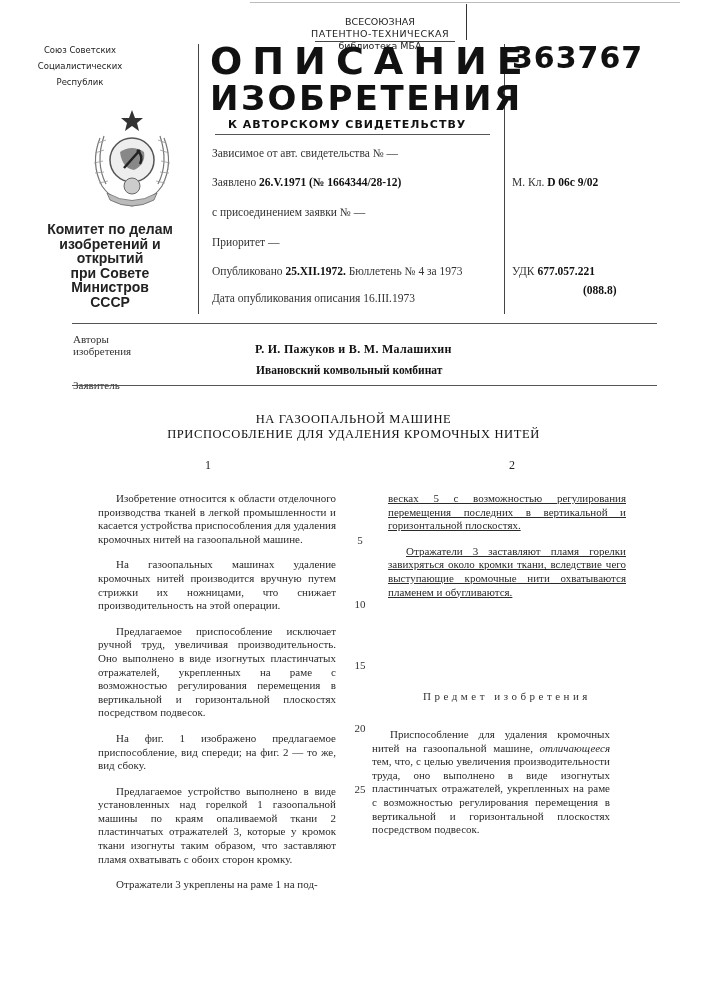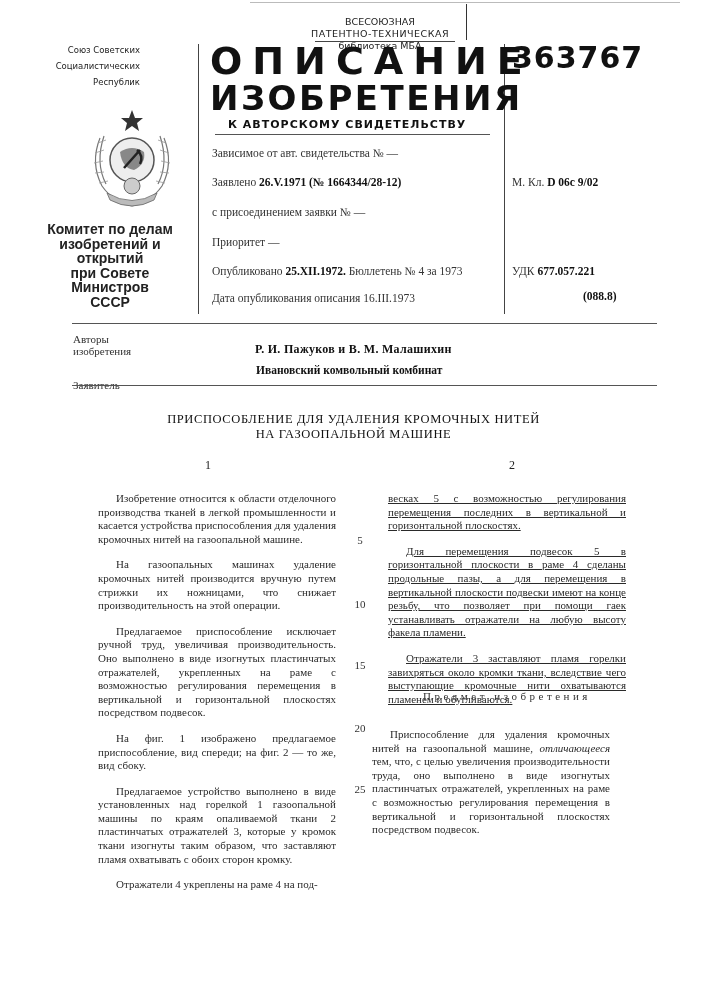--- a/index.html
+++ b/index.html
@@ -9,21 +9,21 @@
 
   
   .stamp { left:290px; top:0; width:180px; text-align:center; font-family:"DejaVu Sans", sans-serif;
            font-size:9.5px; line-height:12px; color:#222;margin-top:16px; }
   .stamp .l2 { letter-spacing:0.5px; }
   .stamp-bracket { left:460px; top:4px; width:6px; height:36px; border-right:1px solid #333; }
   .stamp-underline { left:315px; top:41px; width:140px; border-top:1px solid #444; }
   .top-rule { left:250px; top:2px; width:430px; border-top:1px solid #bbb; }
 
   
-  .union { left:20px; top:42px; width:120px; text-align:right; font-family:"DejaVu Sans", sans-serif;
+  .union { left:20px; top:42px; width:120px; text-align:center; font-family:"DejaVu Sans", sans-serif;
            font-size:8.5px; line-height:16px; color:#222; }
   .emblem { left:82px; top:108px; width:100px; height:110px; }
   .committee { left:40px; top:222px; width:140px; text-align:center; font-family:Liberation Sans, sans-serif;
                font-size:14px; line-height:14.5px; font-weight:bold; color:#222; }
 
   
   .vrule1 { left:198px; top:44px; height:270px; border-left:1px solid #444; }
   .vrule2 { left:504px; top:44px; height:270px; border-left:1px solid #444; }
 
   
@@ -41,21 +41,21 @@
   .bib { font-family:"Liberation Serif", serif; font-size:11.5px; color:#333; white-space:nowrap; }
   .bib b { color:#111; }
   .r1 { left:212px; top:147px; }
   .r2 { left:212px; top:176px; }
   .r3 { left:212px; top:206px; }
   .r4 { left:212px; top:236px; }
   .r5 { left:212px; top:265px; }
   .r6 { left:212px; top:292px; }
   .mkl { left:512px; top:176px; }
   .udk { left:512px; top:265px; }
-  .udk2 { left:547px; top:290px;padding-left:36px; }
+  .udk2 { left:547px; top:284px;padding-left:36px; }
 
   
   .hrule1 { left:72px; top:323px; width:585px; border-top:1px solid #555; }
   .hrule2 { left:72px; top:385px; width:585px; border-top:1px solid #555; }
   .lbl { font-family:"Liberation Serif", serif; font-size:11px; color:#333; line-height:12px; }
   .authors-lbl { left:73px; top:333px; }
   .applicant-lbl { left:73px; top:379px; }
   .authors-val { left:255px; top:342px; font-family:"Liberation Serif", serif; font-size:12px; color:#111; font-weight:bold; letter-spacing:0.3px; }
   .applicant-val { left:256px; top:364px; font-family:"Liberation Serif", serif; font-size:11.5px; color:#111; font-weight:bold; }
 
@@ -167,44 +167,43 @@
 <div class="abs lbl authors-lbl">
   <div>Авторы</div>
   <div>изобретения</div>
 </div>
 <div class="abs authors-val">Р. И. Пажуков и В. М. Малашихин</div>
 <div class="abs lbl applicant-lbl">Заявитель</div>
 <div class="abs applicant-val">Ивановский комвольный комбинат</div>
 <div class="abs hrule2"></div>
 
 <div class="abs doc-title">
+  <div>НА ГАЗООПАЛЬНОЙ МАШИНЕ</div>
   <div>ПРИСПОСОБЛЕНИЕ ДЛЯ УДАЛЕНИЯ КРОМОЧНЫХ НИТЕЙ</div>
-  <div>НА ГАЗООПАЛЬНОЙ МАШИНЕ</div>
 </div>
 
 <div class="abs colnum col1num">1</div>
 <div class="abs colnum col2num">2</div>
 
 <div class="abs col col1">
   <p>Изобретение относится к области отделочного производства тканей в легкой промышленности и касается устройства приспособления для удаления кромочных нитей на газоопальной машине.</p>
   <p>На газоопальных машинах удаление кромочных нитей производится вручную путем стрижки их ножницами, что снижает производительность на этой операции.</p>
   <p>Предлагаемое приспособление исключает ручной труд, увеличивая производительность. Оно выполнено в виде изогнутых пластинчатых отражателей, укрепленных на раме с возможностью регулирования перемещения в вертикальной и горизонтальной плоскостях посредством подвесок.</p>
   <p>На фиг. 1 изображено предлагаемое приспособление, вид спереди; на фиг. 2 — то же, вид сбоку.</p>
   <p>Предлагаемое устройство выполнено в виде установленных над горелкой 1 газоопальной машины по краям опаливаемой ткани 2 пластинчатых отражателей 3, которые у кромок ткани изогнуты таким образом, что заставляют пламя охватывать с обоих сторон кромку.</p>
-  <p>Отражатели 4 укреплены на раме 4 на под-</p>
+  <p>Отражатели 3 укреплены на раме 1 на под-</p>
 </div>
 
 <div class="abs lnum" style="left:350px; top:534px;">5</div>
 <div class="abs lnum" style="left:350px; top:598px;">10</div>
 <div class="abs lnum" style="left:350px; top:659px;">15</div>
 <div class="abs lnum" style="left:350px; top:722px;">20</div>
 <div class="abs lnum" style="left:350px; top:783px;">25</div>
 
 <div class="abs col col2">
   <p style="text-indent:0">весках 5 с возможностью регулирования перемещения последних в вертикальной и горизонтальной плоскостях.</p>
-  <p>Для перемещения подвесок 5 в горизонтальной плоскости в раме 4 сделаны продольные пазы, а для перемещения в вертикальной плоскости подвески имеют на конце резьбу, что позволяет при помощи гаек устанавливать отражатели на любую высоту факела пламени.</p>
   <p>Отражатели 3 заставляют пламя горелки завихряться около кромки ткани, вследствие чего выступающие кромочные нити охватываются пламенем и обугливаются.</p>
 </div>
 
 <div class="abs claims-head">Предмет изобретения</div>
 <div class="abs col claims">
   <p><span>Приспособление для удаления кромочных нитей на газоопальной машине,</span> <i>отличающееся</i> <span>тем, что, с целью увеличения производительности труда, оно выполнено в виде изогнутых пластинчатых отражателей, укрепленных на раме с возможностью регулирования перемещения в вертикальной и горизонтальной плоскостях посредством подвесок.</span></p>
 </div>
 
 </body></html>

